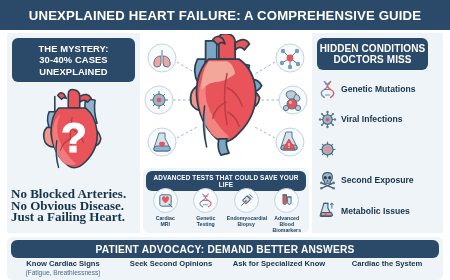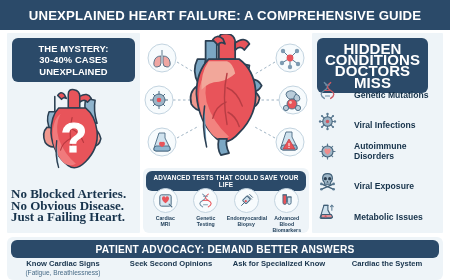--- a/index.html
+++ b/index.html
@@ -108,30 +108,30 @@
   .test-label {
     color: #1d3c57;
     font-size: 5.2px; line-height: 6.2px; font-weight: bold;
   }
 
   
   #right-card { left: 312px; top: 1px; width: 131px; height: 200px; }
   #right-pill {
     position: absolute; left: 5px; top: 5px;
     width: 111px; padding: 5px 2px;
-    font-size: 15px; line-height: 11.2px;
+    font-size: 10px; line-height: 11.2px;
     letter-spacing: 0.1px;
   }
   #cond-list {
     position: absolute; left: 6px; top: 41px;
     width: 121px; height: 152px;
     display: flex; flex-direction: column; justify-content: space-around;
   }
   .cond-item {
-    display: flex; align-items: flex-end; gap: 17px;
+    display: flex; align-items: center; gap: 4px;
     min-height: 22px;
   }
   .cond-ico { width: 19px; height: 19px; flex: 0 0 19px; }
   .cond-label {
     color: #16324a;
     font-size: 8.6px; line-height: 10.2px; font-weight: bold;
   }
 
   
   #advocacy {
@@ -460,39 +460,38 @@
           <svg class="cond-ico" viewBox="0 0 24 24">
             <g stroke="#5b7a92" stroke-width="1.5" stroke-linecap="round">
               <line x1="12" y1="2.5" x2="12" y2="21.5"></line>
               <line x1="2.5" y1="12" x2="21.5" y2="12"></line>
               <line x1="5.5" y1="5.5" x2="18.5" y2="18.5"></line>
               <line x1="18.5" y1="5.5" x2="5.5" y2="18.5"></line>
             </g>
             <circle cx="12" cy="12" r="7" fill="#9db5c6" stroke="#3f5e76" stroke-width="1.4"></circle>
             <path d="M12 16.2 q-4 -3.2 -4 -5.6 q0 -2.3 2.1 -2.3 q1.4 0 1.9 1.6 q.5 -1.6 1.9 -1.6 q2.1 0 2.1 2.3 q0 2.4 -4 5.6 z" fill="#ef8d8d"></path>
           </svg>
-          <span class="cond-label">Autoimmune Disorders</span>
         </div>
 
         <div class="cond-item">
           <svg class="cond-ico" viewBox="0 0 24 24">
             <g stroke="#3f5e76" stroke-width="1.5" stroke-linecap="round">
               <line x1="4" y1="15" x2="20" y2="22"></line>
               <line x1="20" y1="15" x2="4" y2="22"></line>
             </g>
             <circle cx="4.3" cy="15" r="1.7" fill="#5b7a92"></circle>
             <circle cx="19.7" cy="15" r="1.7" fill="#5b7a92"></circle>
             <circle cx="4.3" cy="21.8" r="1.7" fill="#5b7a92"></circle>
             <circle cx="19.7" cy="21.8" r="1.7" fill="#5b7a92"></circle>
             <path d="M12 2 q6.2 0 6.2 6 q0 3.6 -2.2 5 l0 2.4 l-8 0 l0 -2.4 q-2.2 -1.4 -2.2 -5 q0 -6 6.2 -6 z" fill="#9db5c6" stroke="#3f5e76" stroke-width="1.4"></path>
             <circle cx="9.3" cy="8.4" r="2" fill="#2b3f52"></circle>
             <circle cx="14.7" cy="8.4" r="2" fill="#2b3f52"></circle>
             <path d="M12 11.2 l-1.3 2.2 l2.6 0 z" fill="#2b3f52"></path>
           </svg>
-          <span class="cond-label">Viral Exposure</span>
+          <span class="cond-label">Second Exposure</span>
         </div>
 
         <div class="cond-item">
           <svg class="cond-ico" viewBox="0 0 24 24">
             <g stroke="#3f5e76" stroke-width="1.4" stroke-linejoin="round">
               <path d="M7.5 3 h5 v6 l4.5 8.5 q1 2 -1.2 2 h-11.6 q-2.2 0 -1.2 -2 z" fill="#cfe2ee"></path>
               <path d="M4.6 14.5 h12.2 l1.2 2.2 q1 2 -1.2 2 h-11.6 q-2.2 0 -1.2 -2 z" fill="#e08f95"></path>
               <line x1="6.8" y1="3" x2="13.2" y2="3"></line>
             </g>
             <circle cx="9.6" cy="17" r="1.4" fill="#cf5a63"></circle>

